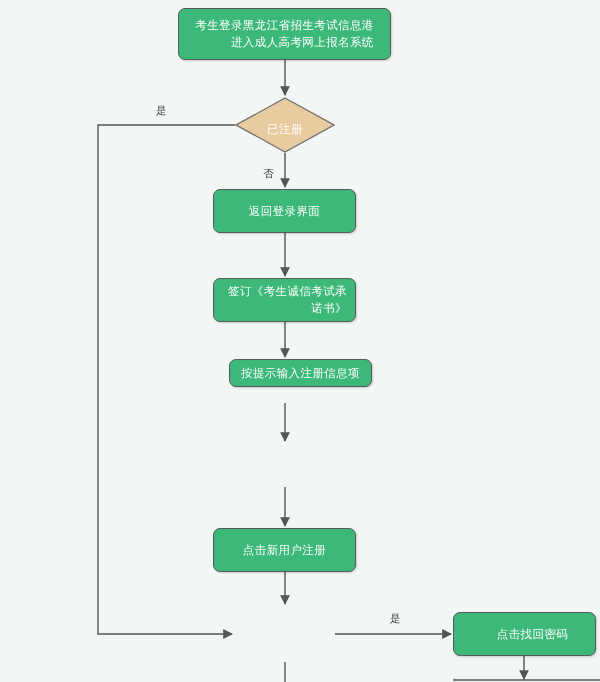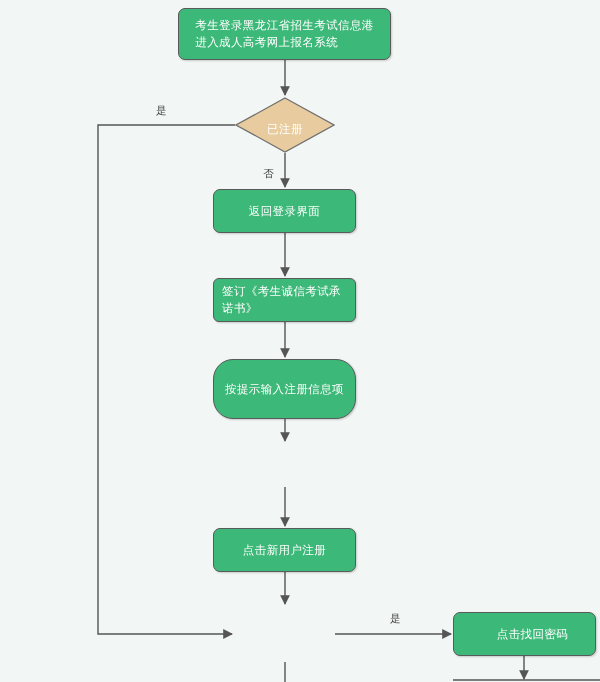--- a/index.html
+++ b/index.html
@@ -22,21 +22,21 @@
     width: 600px;
     height: 682px;
     pointer-events: none;
   }
   .node {
     position: absolute;
     box-sizing: border-box;
     display: flex;
     align-items: center;
     justify-content: center;
-    text-align: left;
+    text-align: right;
   }
   .process {
     background: #3cb878;
     border: 1px solid #5a5a5a;
     border-radius: 7px;
     color: #ffffff;
     font-size: 11.5px;
     line-height: 17px;
     letter-spacing: 0.4px;
     box-shadow: 1px 1px 2px rgba(0,0,0,0.18);
@@ -121,25 +121,25 @@
     <svg class="dia" viewBox="0 0 100 56" preserveAspectRatio="none">
       <polygon points="50,1 99,28 50,55 1,28" fill="#e8cb9e" stroke="#6f6f6f" stroke-width="1.2"></polygon>
     </svg>
     <span class="label">已注册</span>
   </div>
 
   <div class="node process" style="left:213px; top:189px; width:143px; height:44px;">
     <span class="label">返回登录界面</span>
   </div>
 
-  <div class="node process" style="left:213px; top:278px; width:143px; height:44px;border-radius:6px;">
+  <div class="node process" style="left:213px; top:278px; width:143px; height:44px;">
     <span class="label">签订《考生诚信考试承诺书》</span>
   </div>
 
-  <div class="node process" style="left:213px; top:359px; width:143px; height:60px;border-radius:20px;">
+  <div class="node process" style="left:229px; top:359px; width:143px; height:28px;">
     <span class="label">按提示输入注册信息项</span>
   </div>
 
 
   <div class="node process" style="left:213px; top:528px; width:143px; height:44px;">
     <span class="label">点击新用户注册</span>
   </div>
 
 
   <div class="node process" style="left:453px; top:612px; width:143px; height:44px;padding-left:16px;">

